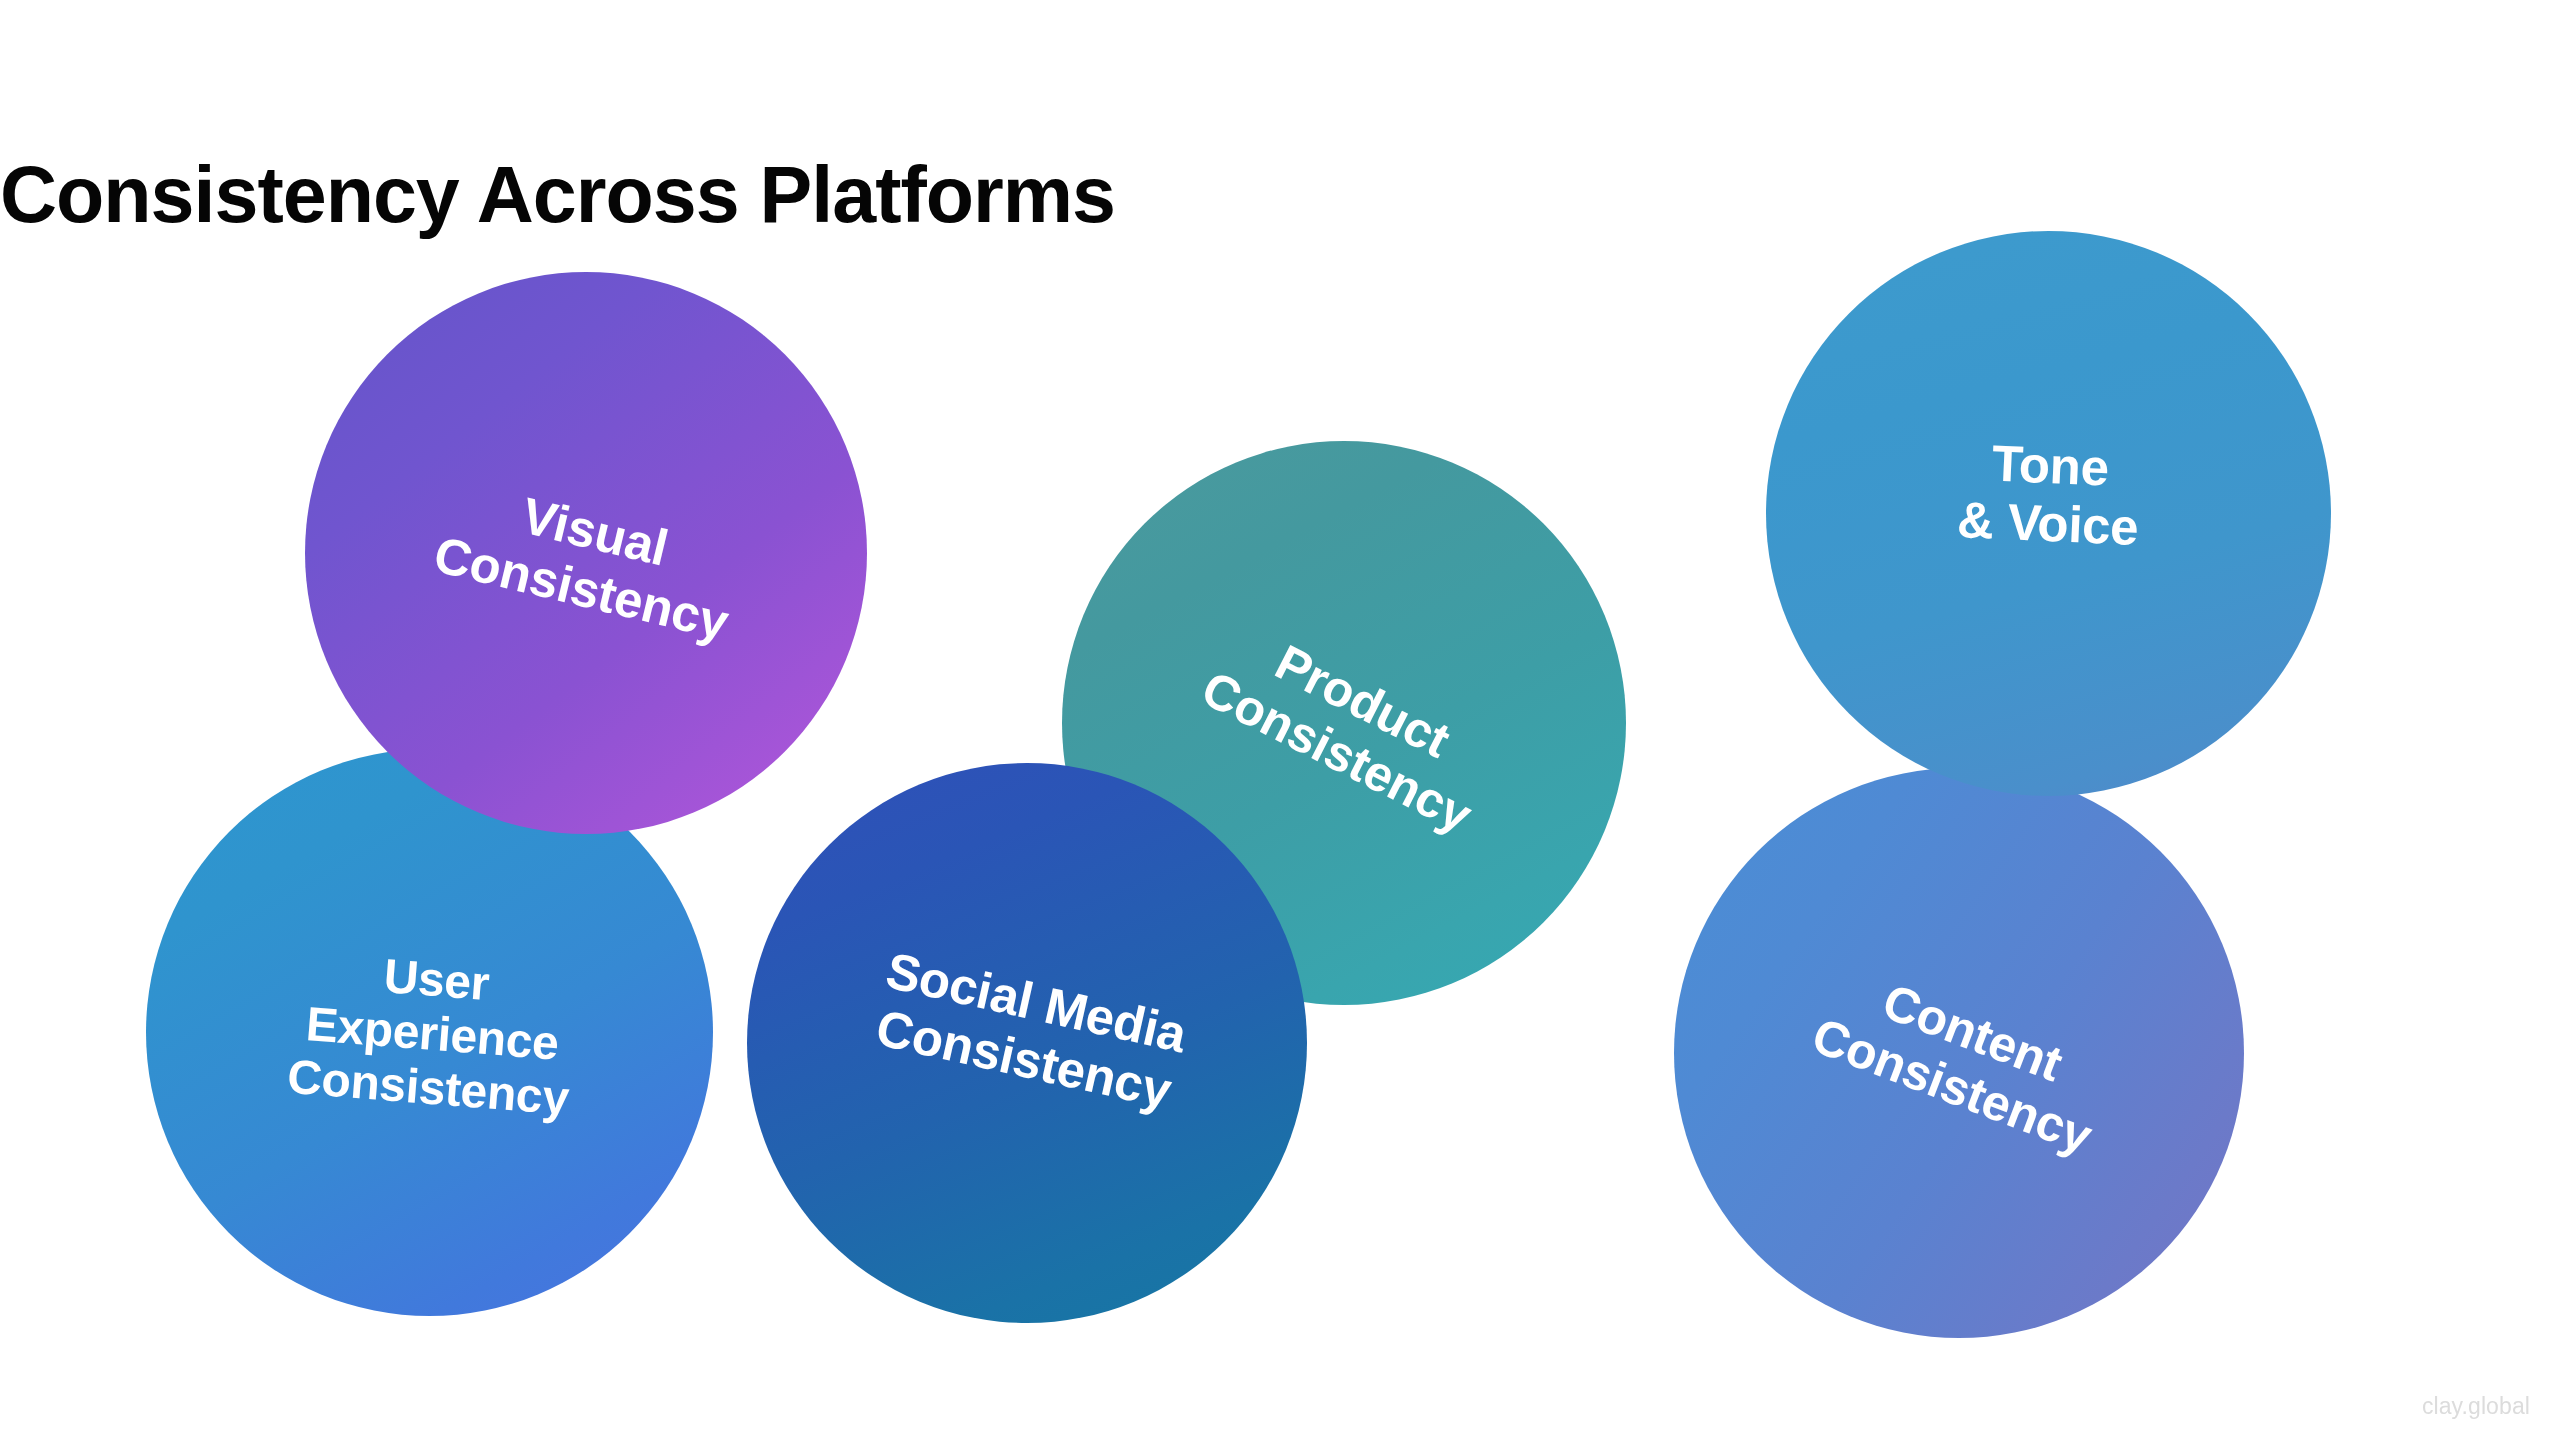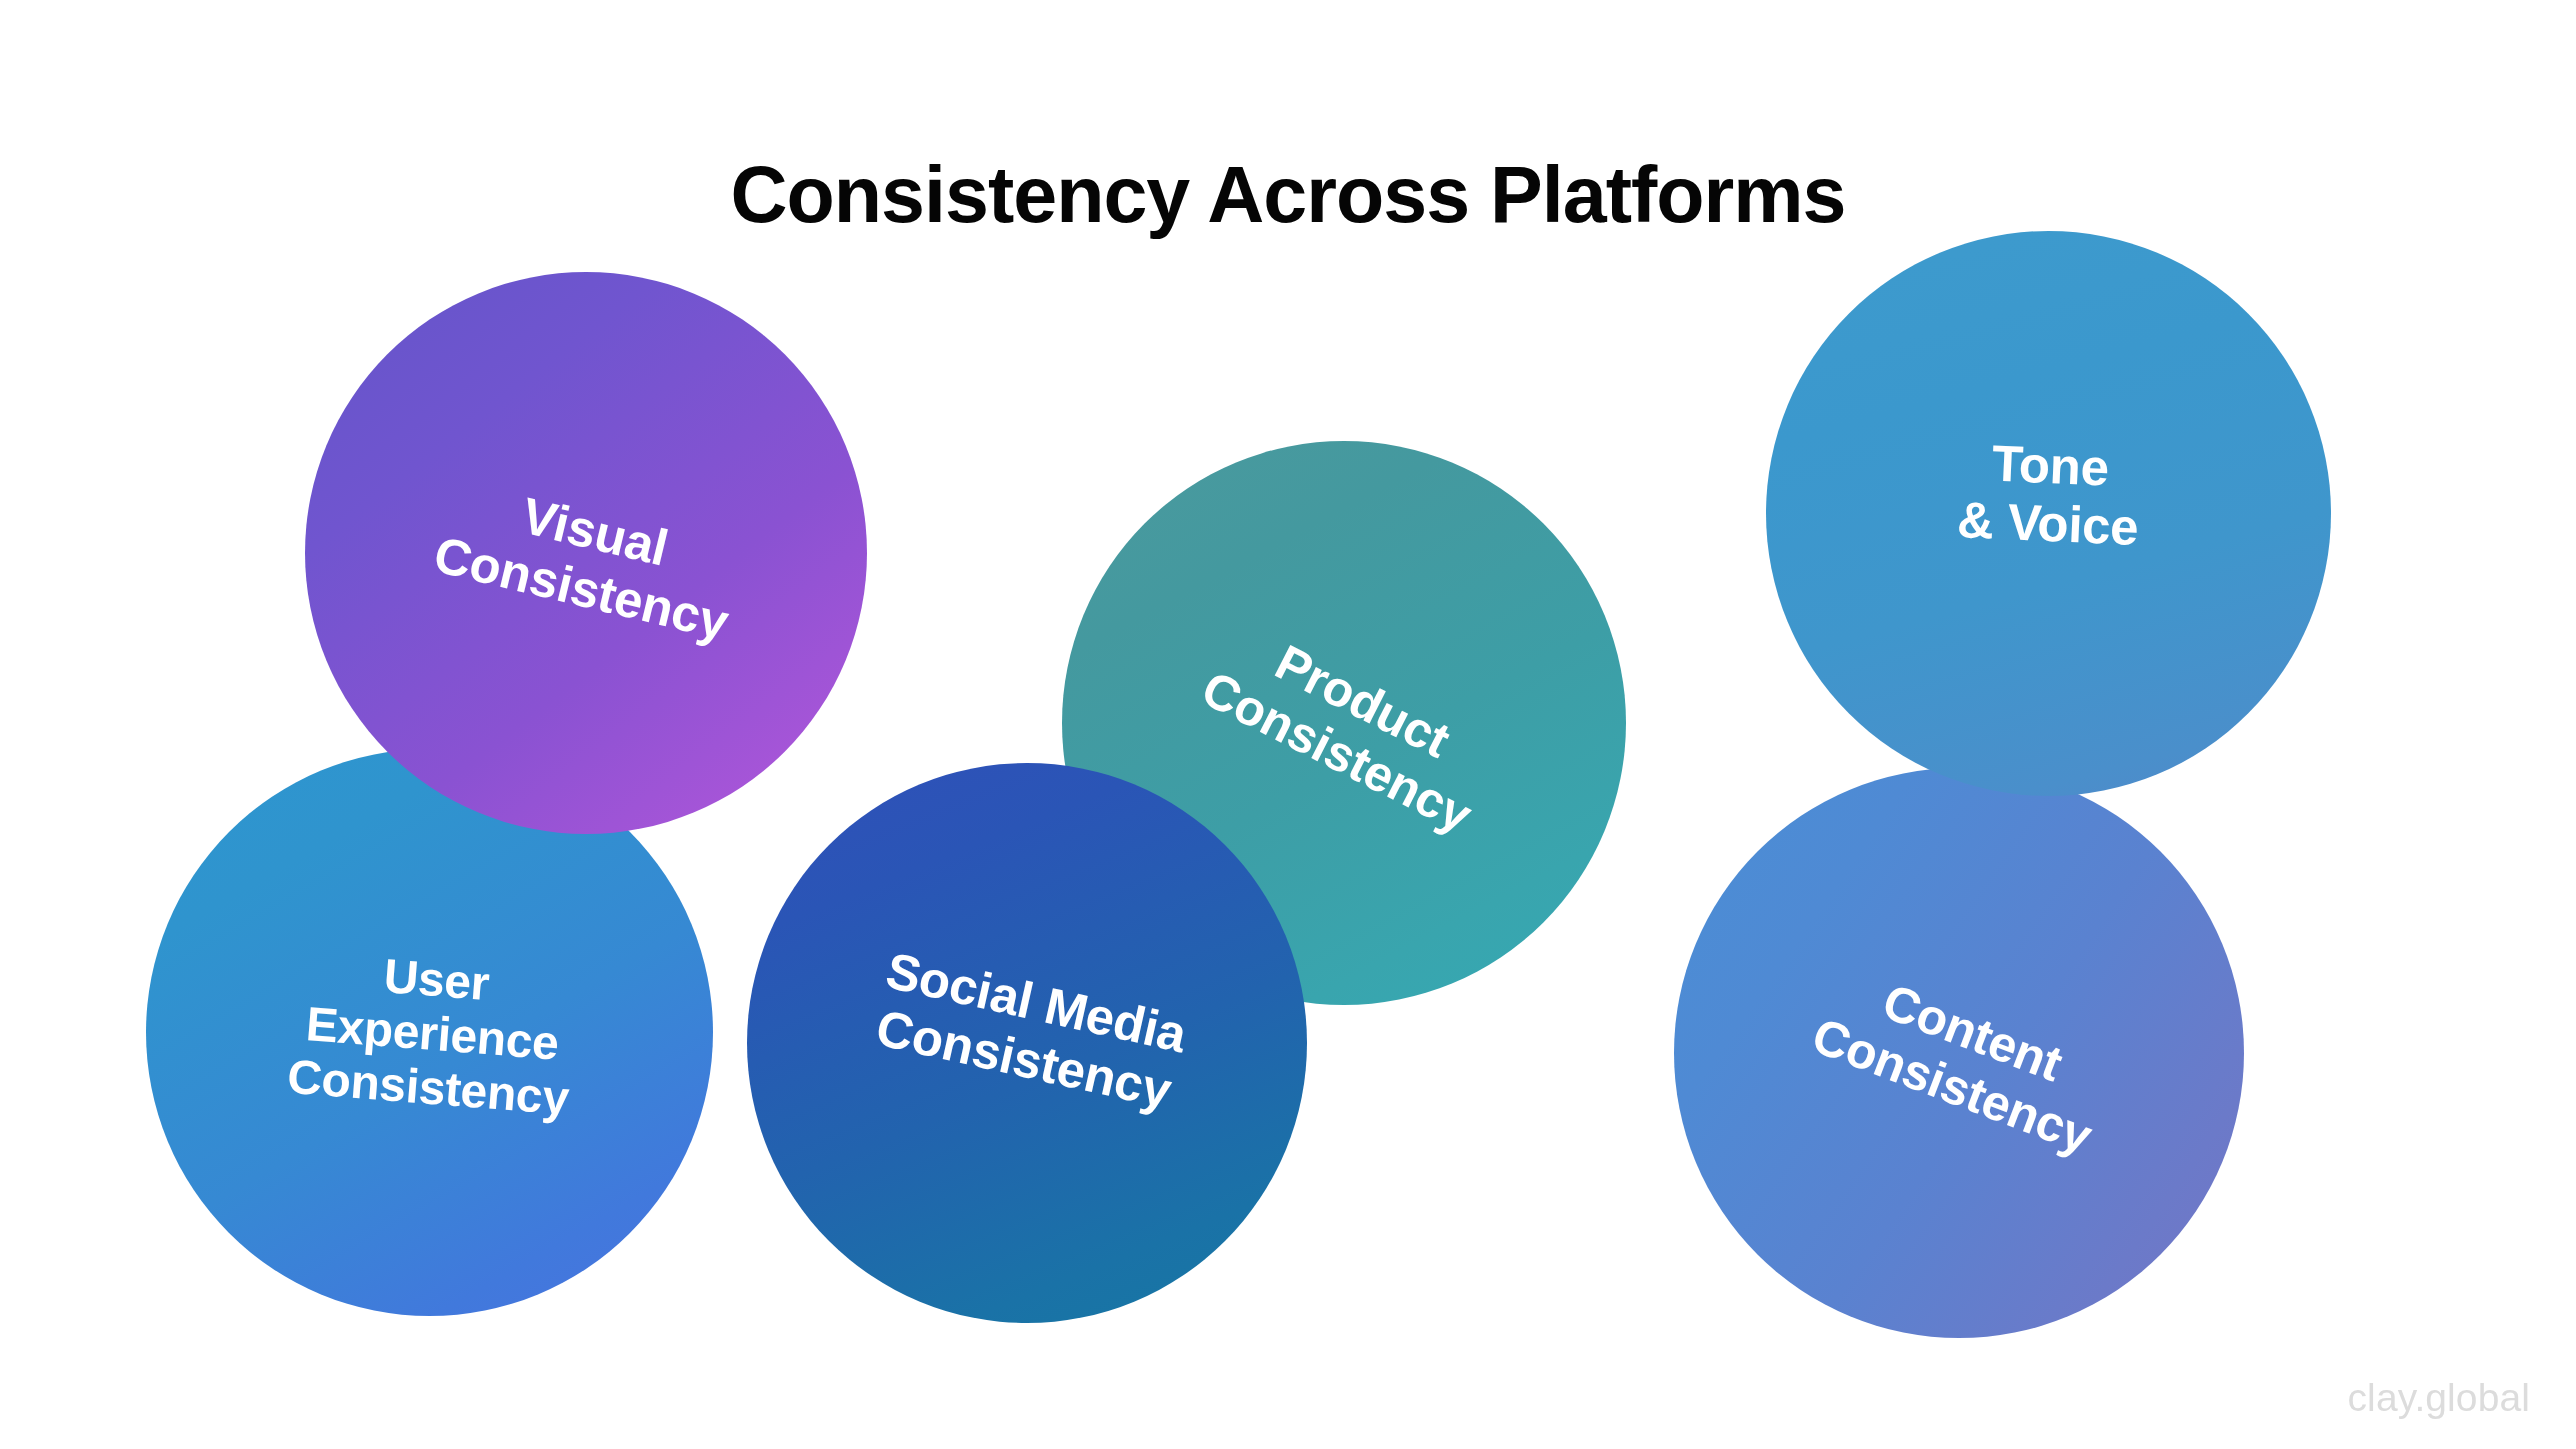--- a/index.html
+++ b/index.html
@@ -25,21 +25,20 @@
     height: 1449px;
     background: #ffffff;
   }
 
   
   #page-title {
     position: absolute;
     left: 0;
     top: 99px;
     width: 2576px;
-    text-align: center;
     font-size: 79px;
     line-height: 1.08;
     font-weight: 700;
     letter-spacing: -1px;
     color: #050505;
     white-space: nowrap;
   }
 
   
   .bubble {
@@ -131,21 +130,21 @@
   #bubble-content .bubble-label {
     font-size: 50px;
     transform: rotate(21deg) translate(5.4px, 4px);
   }
 
   
   #watermark {
     position: absolute;
     right: 46px;
     bottom: 29.5px;
-    font-size: 39px;
+    font-size: 23px;
     font-weight: 400;
     letter-spacing: 0.1px;
     color: #dcdcdc;
   }
 </style>
 </head>
 <body>
 
 <div id="canvas">
 

